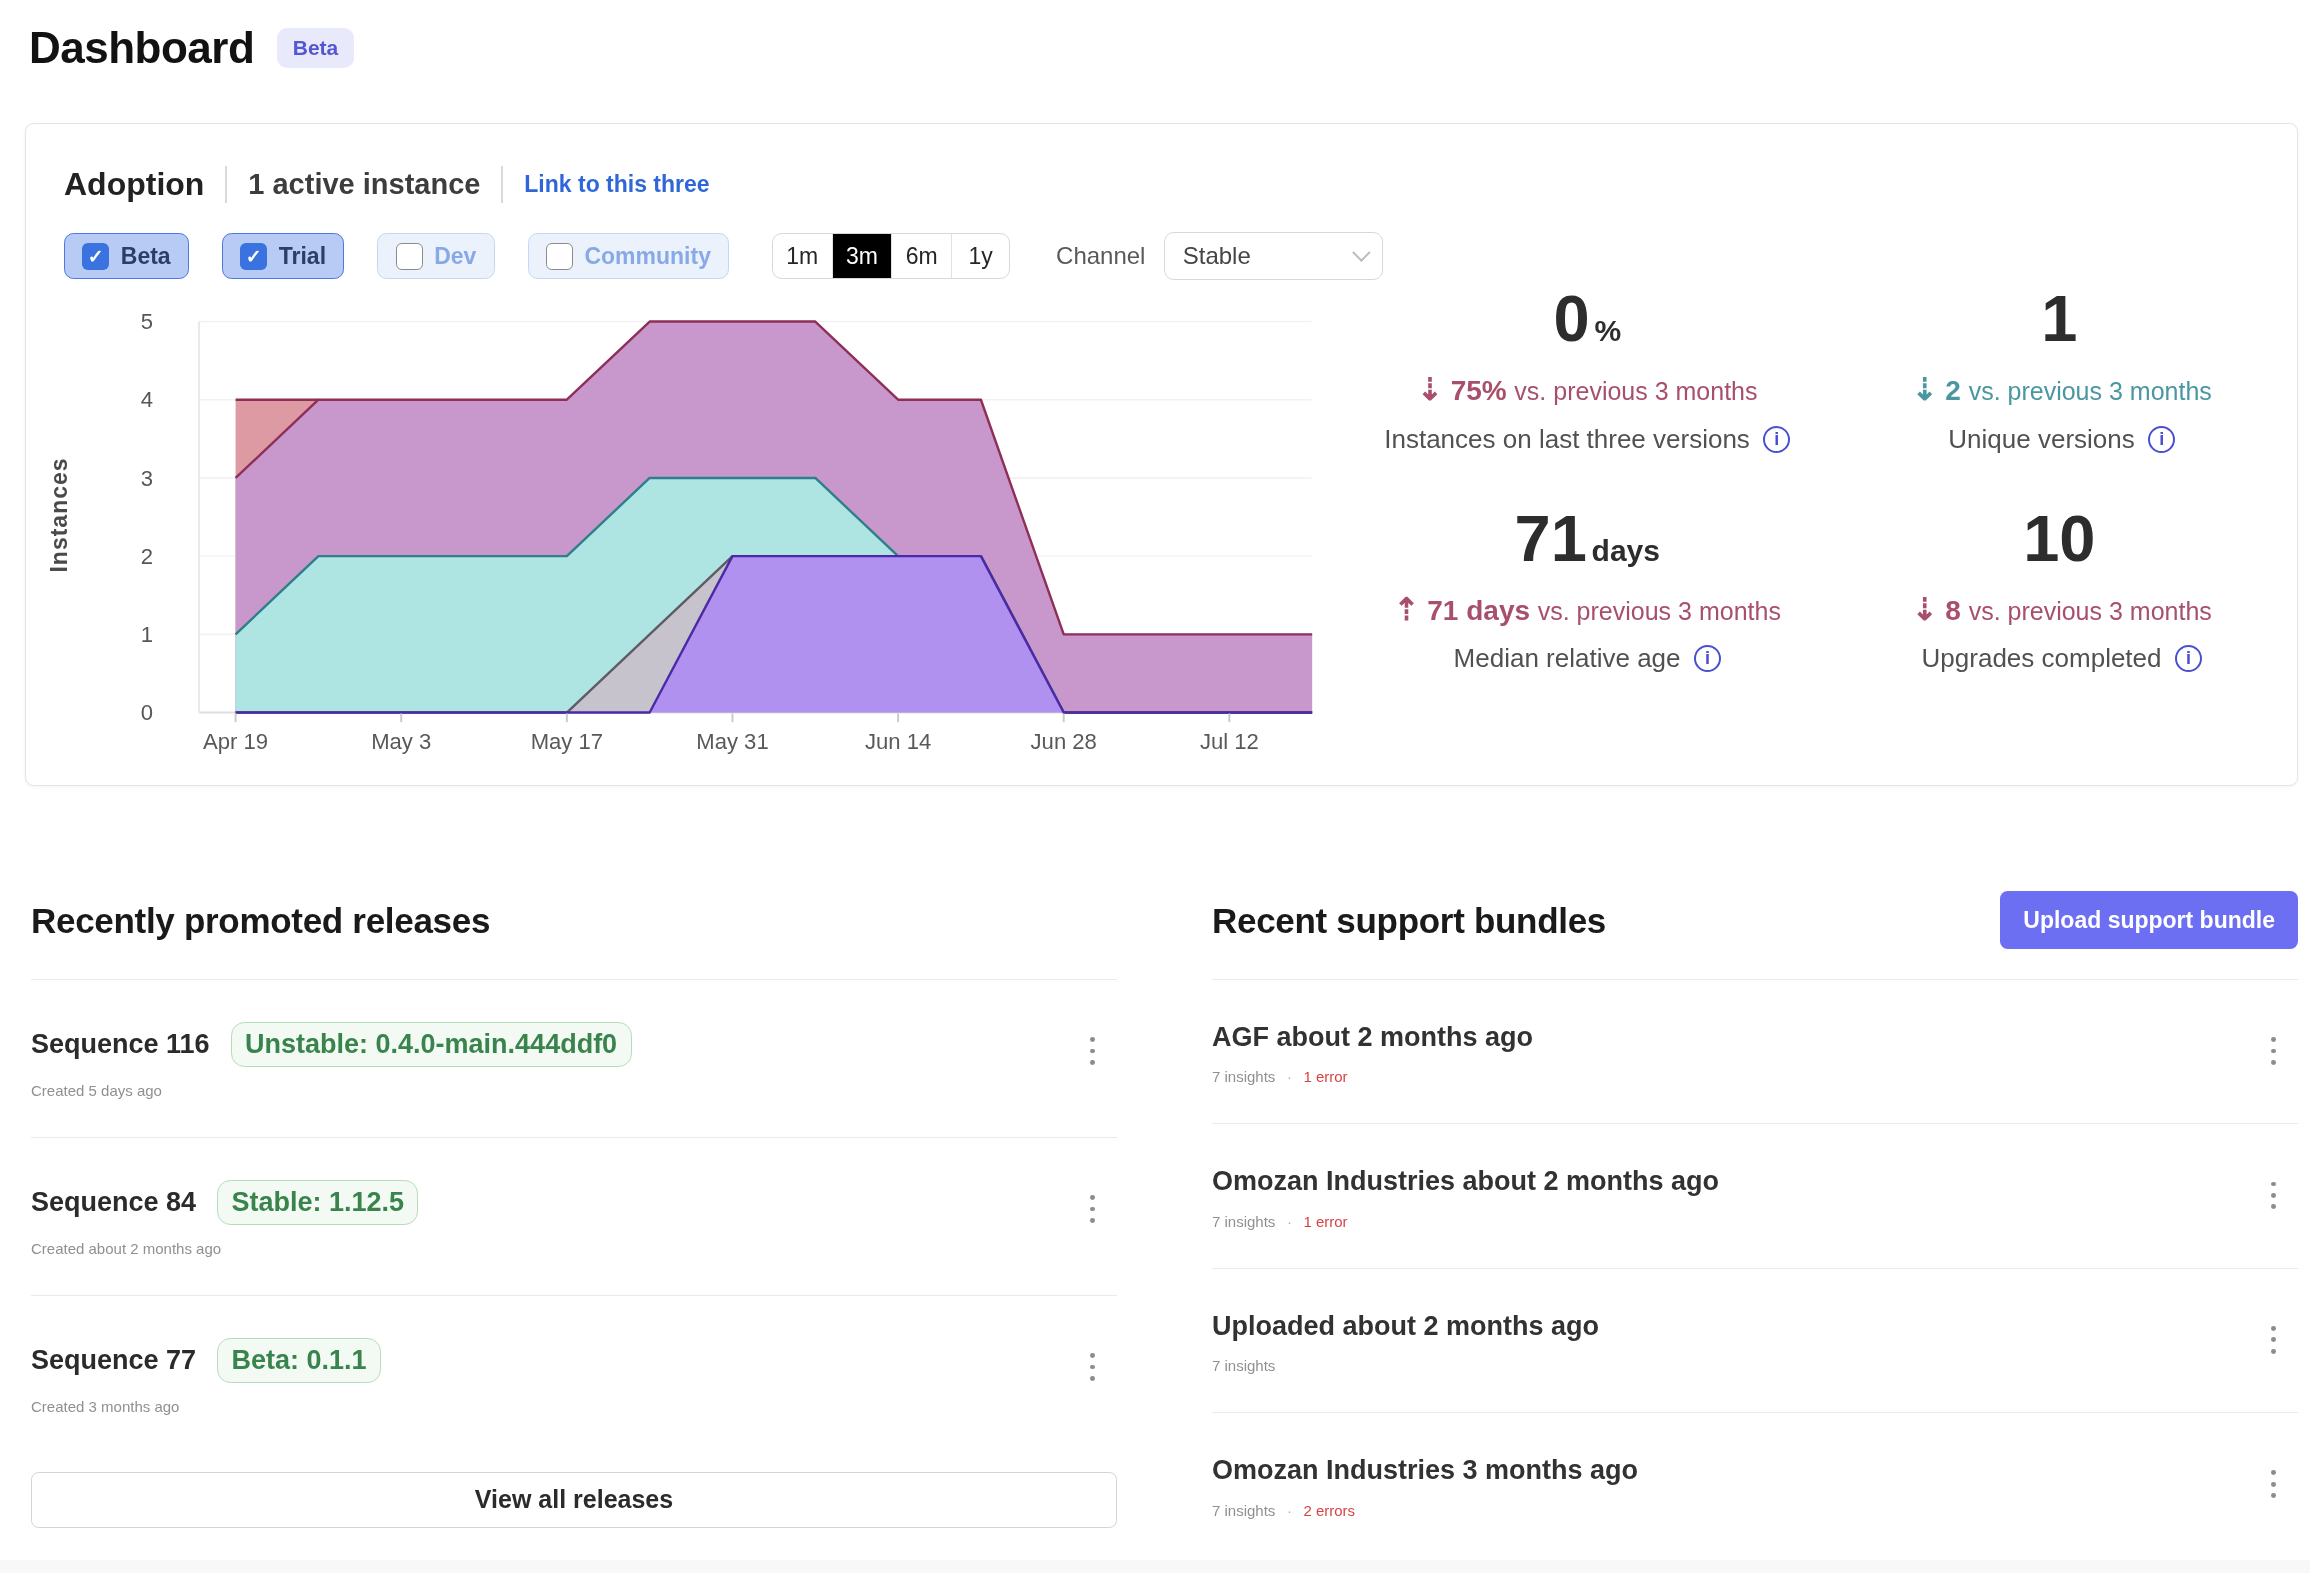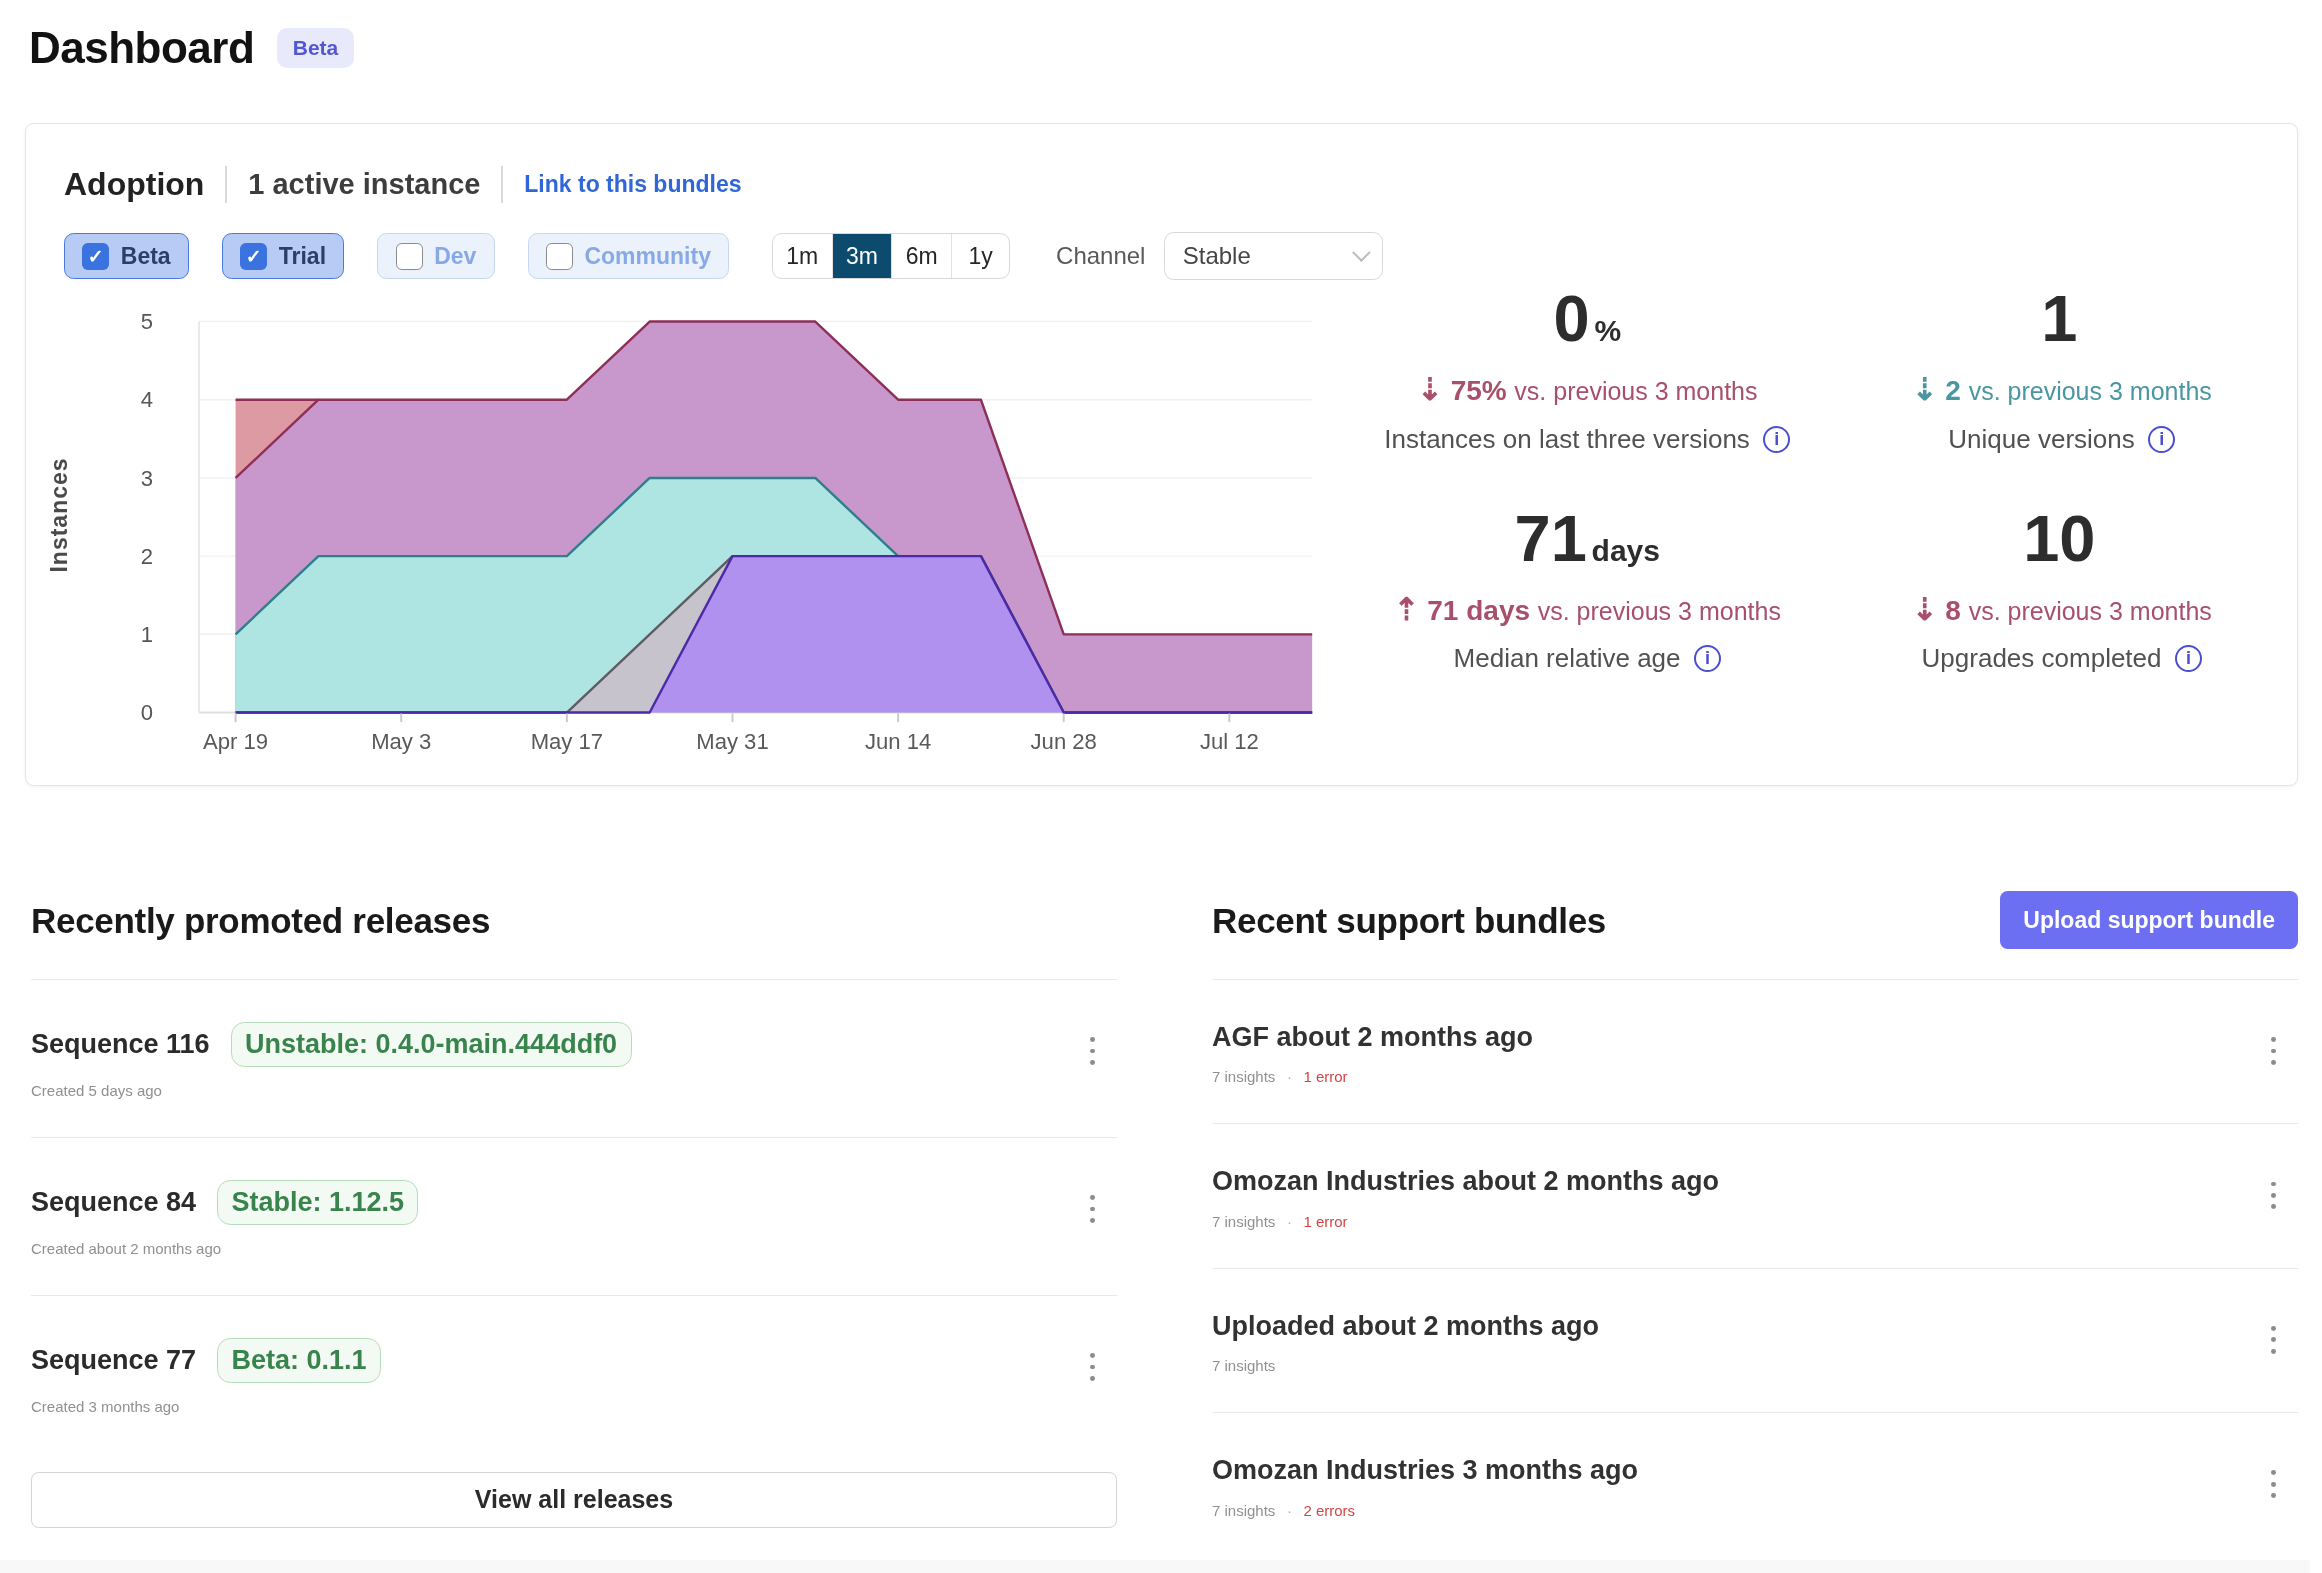--- a/index.html
+++ b/index.html
@@ -29,21 +29,21 @@
   .pill.checked { background: #b7cbf4; border: 1.9px solid #4a79de; color: #2b3f66; }
   .pill.unchecked { background: #ecf2fc; border: 1.9px solid #c6d7f5; color: #87a9e8; }
   .cb { width: 27px; height: 27px; border-radius: 5.8px; display: flex; align-items: center; justify-content: center; }
   .cb.on { background: #3a72e0; color: #fff; font-size: 19px; font-weight: bold; }
   .cb.off { background: #fff; border: 1.9px solid #8a8a8a; }
   .range-group { display: flex; height: 46px; border: 1.9px solid #d8d8d8; border-radius: 9.6px;
     overflow: hidden; background: #fff; margin-left: 9.6px; }
   .range-seg { min-width: 58px; padding: 0 13.4px; display: flex; align-items: center; justify-content: center;
     font-size: 23px; color: #262626; cursor: pointer; border-left: 1.9px solid #e2e2e2; }
   .range-seg:first-child { border-left: none; }
-  .range-seg.selected { background: #0c4a6e; color: #fff; }
+  .range-seg.selected { background: #000000; color: #fff; }
   .channel-label { font-size: 24px; color: #595959; margin-left: 46px; }
   .channel-select { display: flex; align-items: center; justify-content: space-between;
     width: 219px; height: 48px; border: 1.9px solid #d8d8d8; border-radius: 9.6px;
     padding: 0 17.3px; margin-left: 19px; font-size: 24px; color: #454545; cursor: pointer; background: #fff; }
   
   .chart-wrap { position: absolute; left: 3.8px; top: 180px; width: 1345px; height: 452px; }
   .ylabel { position: absolute; left: 29px; top: 211px; transform: translate(-50%,-50%) rotate(-90deg);
     transform-origin: center; font-size: 23px; font-weight: bold; color: #4a4a4a; letter-spacing: 1px; white-space: nowrap; }
   
   .stats-panel { position: absolute; left: 1324px; top: 161px; width: 949px;
@@ -98,21 +98,21 @@
     <div class="page-title">Dashboard</div>
     <div class="beta-badge">Beta</div>
   </div>
 
   <div class="card">
     <div class="card-header">
       <span class="card-title">Adoption</span>
       <span class="vsep"></span>
       <span class="active-count">1 active instance</span>
       <span class="vsep"></span>
-      <span class="report-link">Link to this bundles</span>
+      <span class="report-link">Link to this three</span>
     </div>
 
     <div class="filters-row">
       <div class="pill checked">
         <span class="cb on">✓</span>
         <span>Beta</span>
       </div>
       <div class="pill checked">
         <span class="cb on">✓</span>
         <span>Trial</span>

